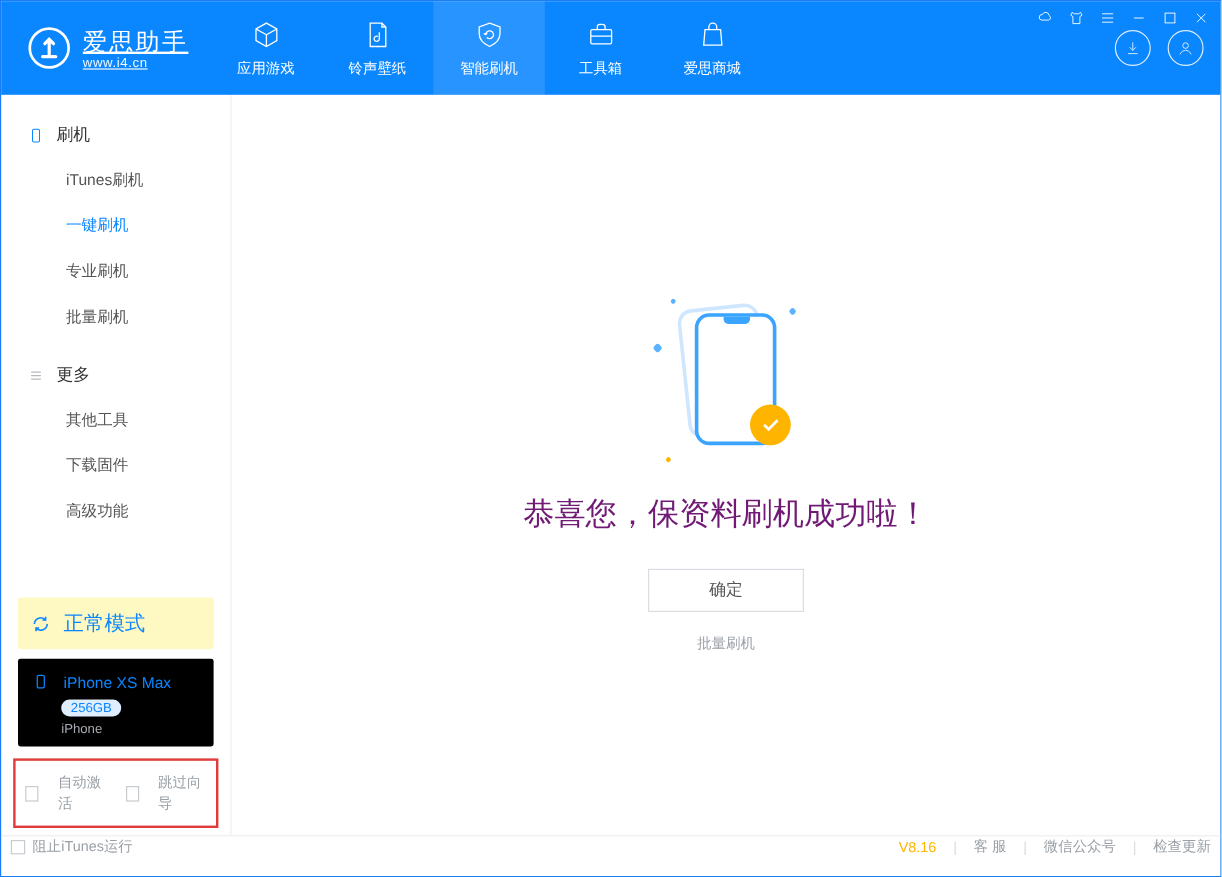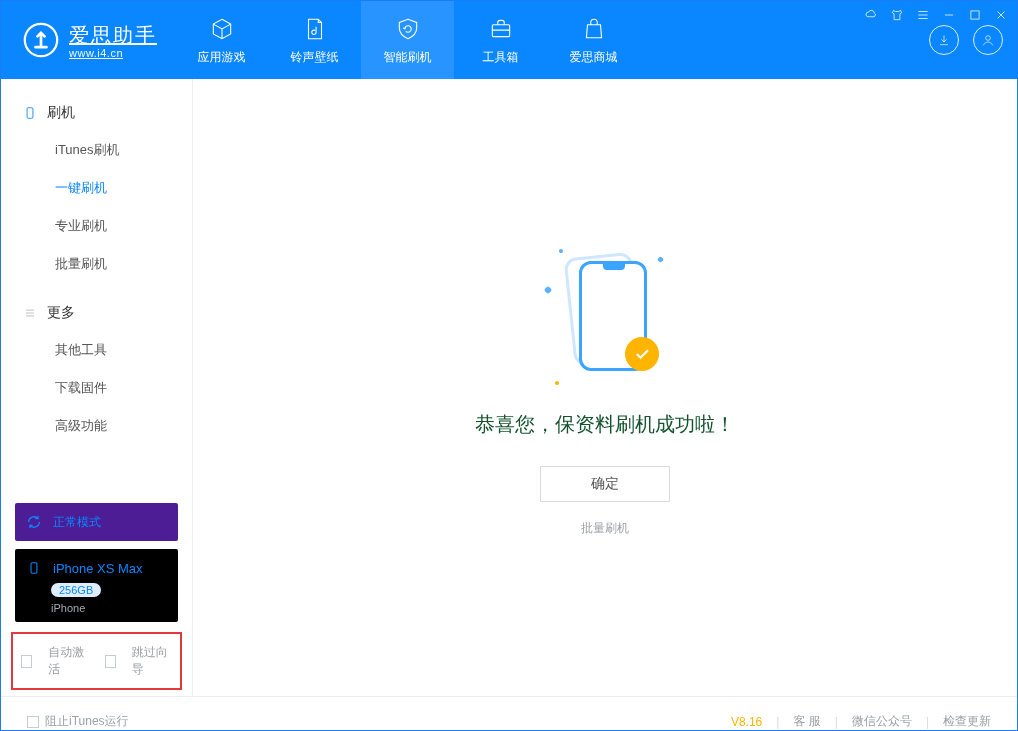--- a/index.html
+++ b/index.html
@@ -27,21 +27,21 @@
   
   .body { flex:1; display:flex; min-height:0; }
   .sidebar { width:192px; border-right:1px solid #eeeeee; display:flex; flex-direction:column; }
   .side-scroll { flex:1; overflow:auto; padding-top:16px; }
   .side-group-title { display:flex; align-items:center; height:36px; padding-left:22px; color:#333; font-size:14px; }
   .side-group-title .gicon { width:14px; height:14px; margin-right:10px; display:flex; align-items:center; justify-content:center; }
   .side-group-title .gicon svg { width:14px; height:14px; }
   .side-item { height:38px; display:flex; align-items:center; padding-left:54px; font-size:13px; color:#555; cursor:pointer; }
   .side-item.active { color:#0a86ff; }
   .device-panels { padding:10px 14px 0 14px; }
-  .dev-card { background:#4c1d95; border-radius:2px; padding:10px 10px; margin-bottom:8px; display:flex; align-items:center; color:#0a86ff; font-size:12px; }
+  .dev-card { background:#fef9c3; border-radius:2px; padding:10px 10px; margin-bottom:8px; display:flex; align-items:center; color:#0a86ff; font-size:17px; }
   .dev-card .dicon { width:18px; height:18px; margin-right:10px; display:flex; align-items:center; justify-content:center; }
   .dev-card .dicon svg { width:16px; height:16px; }
   .dev-card2 { background:#000000; border-radius:2px; padding:10px 10px 8px 10px; margin-bottom:10px; }
   .dev-card2 .row1 { display:flex; align-items:center; color:#0a86ff; font-size:13px; font-weight:500; }
   .dev-card2 .row1 .dicon { width:18px; height:18px; margin-right:10px; display:flex; align-items:center; justify-content:center; }
   .dev-card2 .row1 .dicon svg { width:14px; height:14px; }
   .dev-card2 .badge { display:inline-block; margin-top:6px; margin-left:26px; font-size:11px; padding:1px 8px; border-radius:10px; background:#dfeeff; color:#0a86ff; }
   .dev-card2 .sub { margin-left:26px; margin-top:4px; font-size:11px; color:#a5aab0; }
   .bottom-checks { border:2px solid #e23a3a; margin:0 10px 6px 10px; padding:10px 8px; display:flex; gap:16px; align-items:center; }
   .chk { display:flex; align-items:center; gap:16px; font-size:12px; color:#9aa0a6; cursor:pointer; }
@@ -52,25 +52,25 @@
   .illus .phone-back { position:absolute; left:24px; top:6px; width:68px; height:108px; border:3px solid #cfe6ff; border-radius:12px; transform:rotate(-6deg); }
   .illus .phone-front { position:absolute; left:34px; top:12px; width:68px; height:110px; border:3px solid #3aa4ff; border-radius:12px; background:#fff; }
   .illus .notch { position:absolute; left:58px; top:15px; width:22px; height:6px; background:#3aa4ff; border-radius:0 0 4px 4px; }
   .illus .check { position:absolute; right:6px; bottom:18px; width:34px; height:34px; background:#ffb400; border-radius:50%; display:flex; align-items:center; justify-content:center; }
   .illus .check svg { width:18px; height:18px; stroke:#fff; fill:none; stroke-width:3; }
   .illus .spark { position:absolute; background:#5bb3ff; border-radius:2px; }
   .illus .s1 { width:4px; height:4px; top:0; left:14px; transform:rotate(45deg); }
   .illus .s2 { width:6px; height:6px; top:38px; left:0; transform:rotate(45deg); }
   .illus .s3 { width:5px; height:5px; top:8px; right:2px; transform:rotate(45deg); }
   .illus .s4 { width:4px; height:4px; bottom:4px; left:10px; background:#ffb400; transform:rotate(45deg); }
-  .main-title { font-size:20px; color:#14532d; margin-bottom:28px; }
+  .main-title { font-size:26px; color:#701a75; margin-bottom:28px; }
   .ok-btn { width:130px; height:36px; border:1px solid #d9dde1; background:#fff; font-size:14px; color:#555; cursor:pointer; }
   .log-link { margin-top:18px; font-size:12px; color:#9aa0a6; cursor:pointer; }
   
-  .footer { height:34px; border-top:1px solid #eeeeee; display:flex; align-items:flex-end; padding:0 26px; font-size:12px; color:#9aa0a6; }
+  .footer { height:34px; border-top:1px solid #eeeeee; display:flex; align-items:flex-start; padding:0 8px; font-size:12px; color:#9aa0a6; }
   .footer .fchk { display:flex; align-items:center; gap:6px; cursor:pointer; }
   .footer .fchk .box { width:12px; height:12px; border:1px solid #c7ccd1; }
   .footer .right { margin-left:auto; display:flex; align-items:center; gap:14px; }
   .footer .ver { color:#ffb400; }
   .footer .sep { color:#d9dde1; }
   .footer .flink { cursor:pointer; }
 </style>
 </head>
 <body>
 

